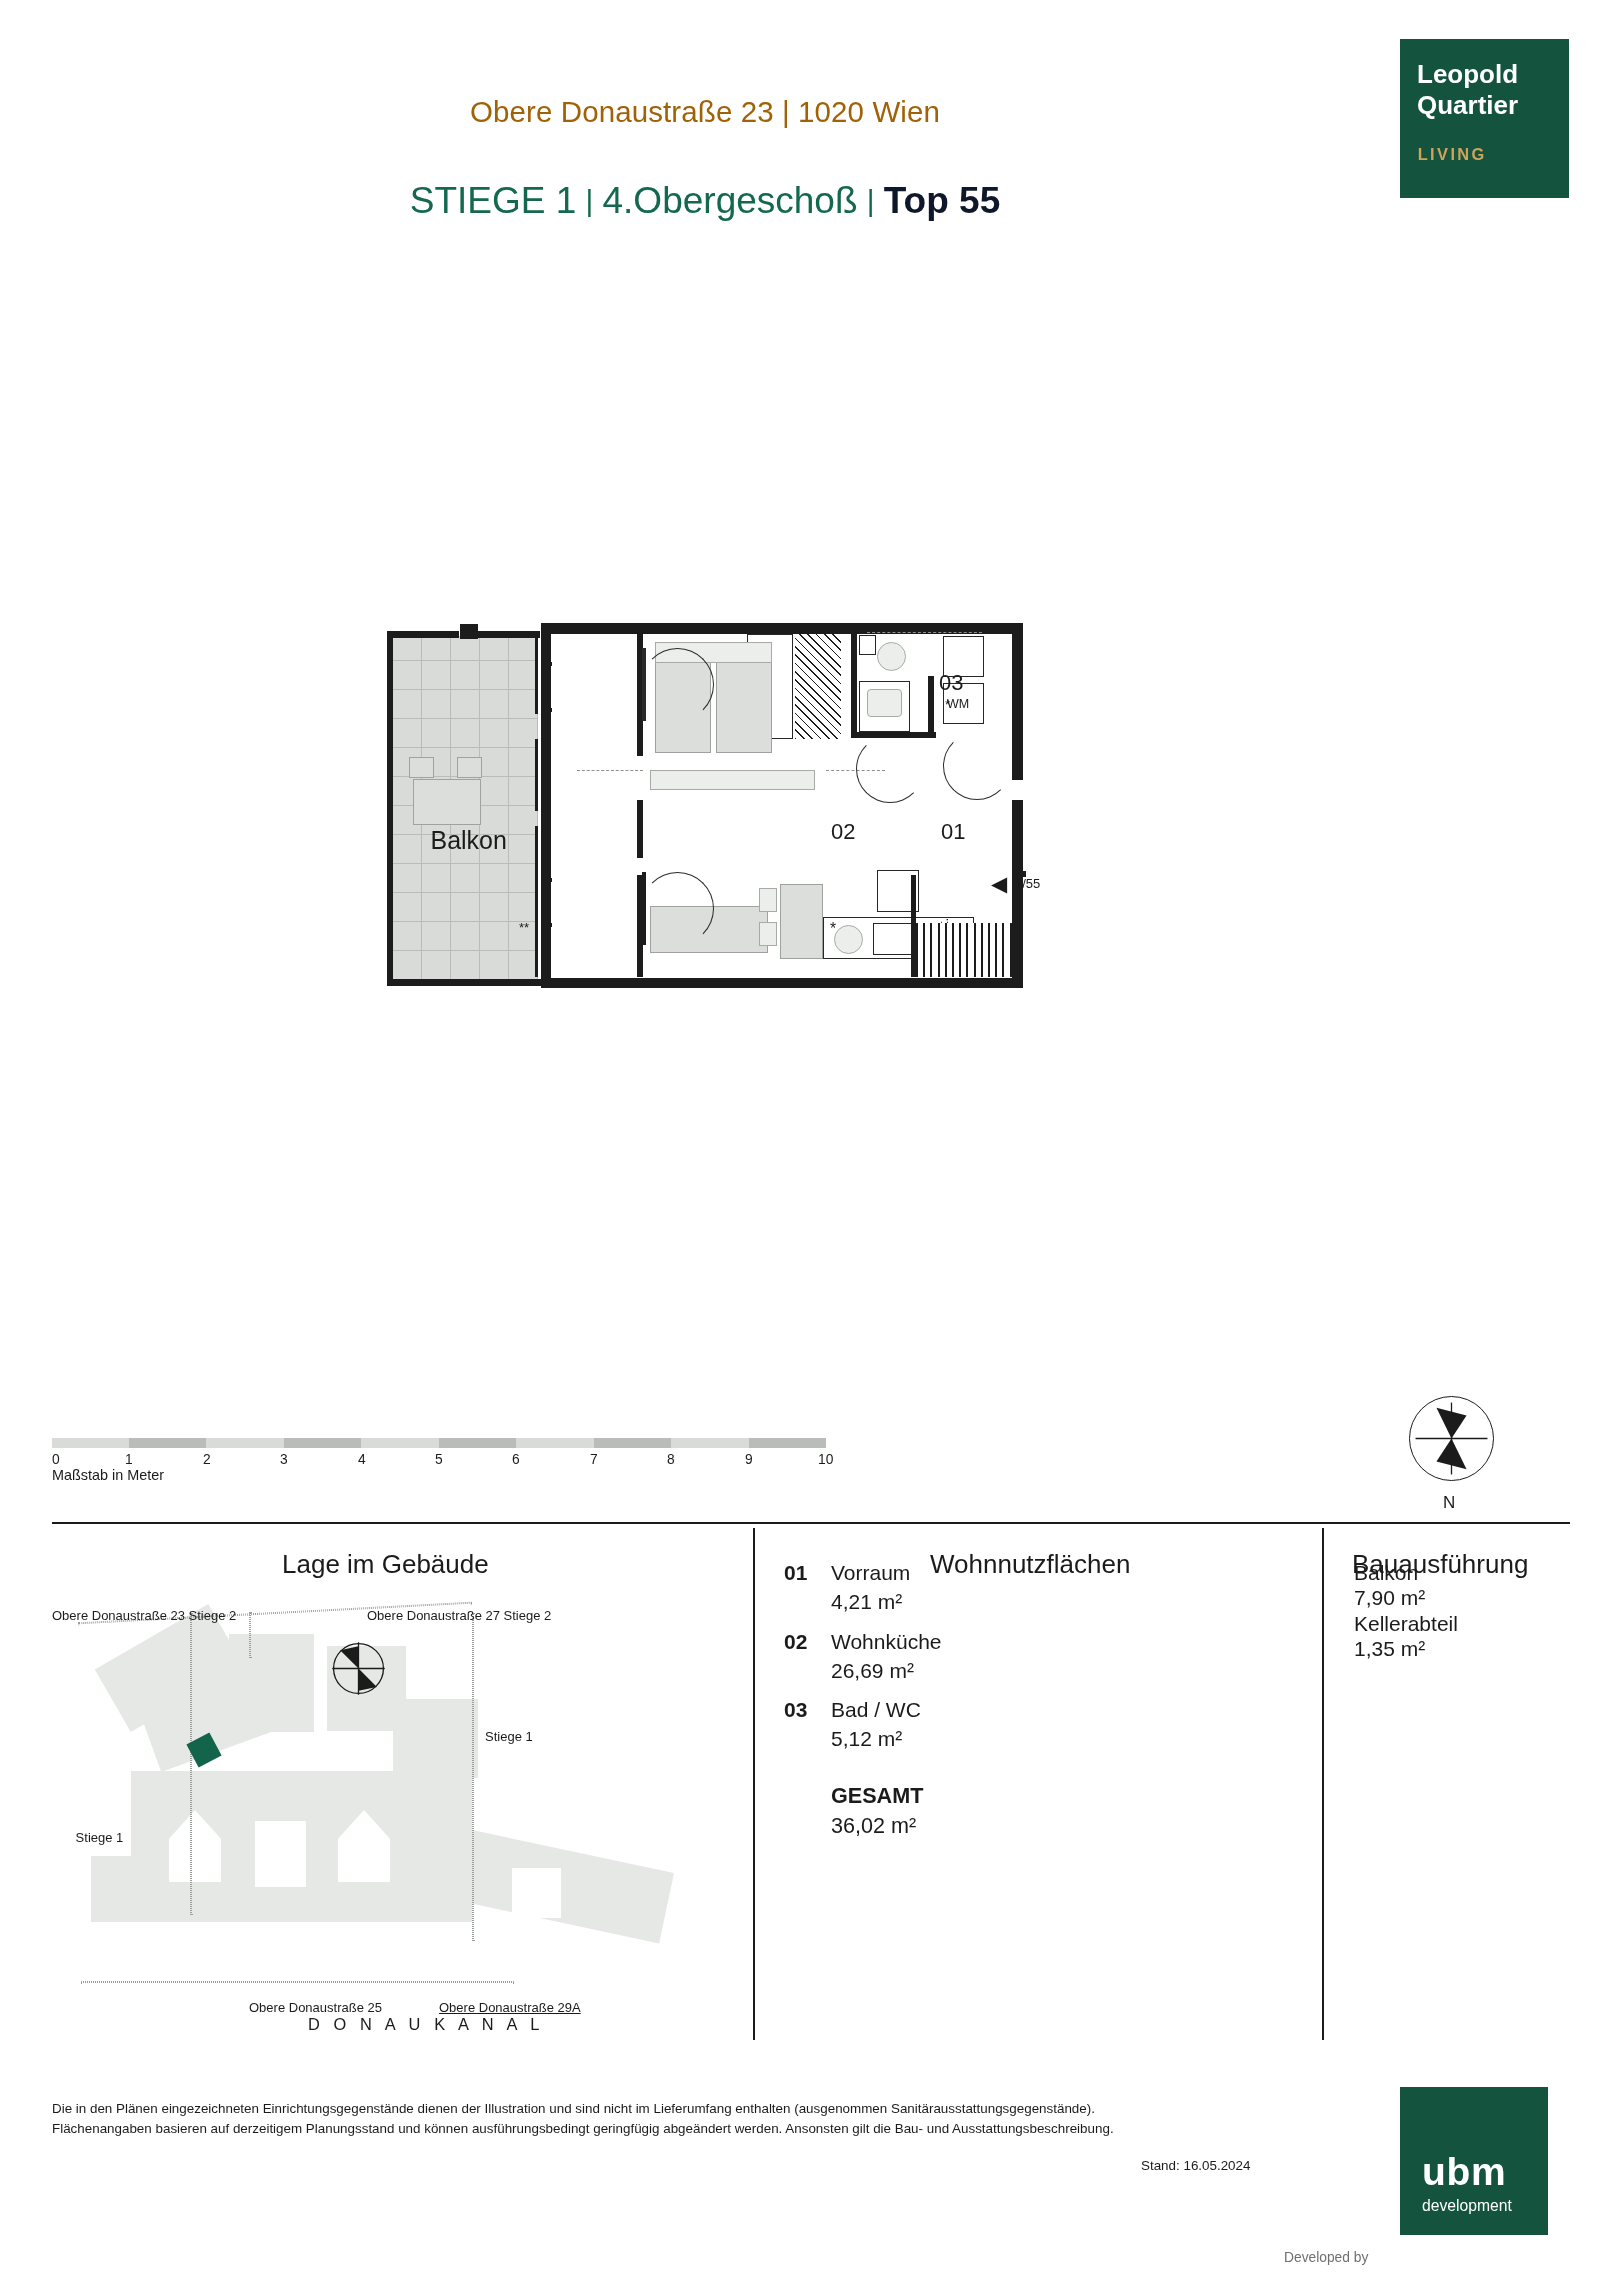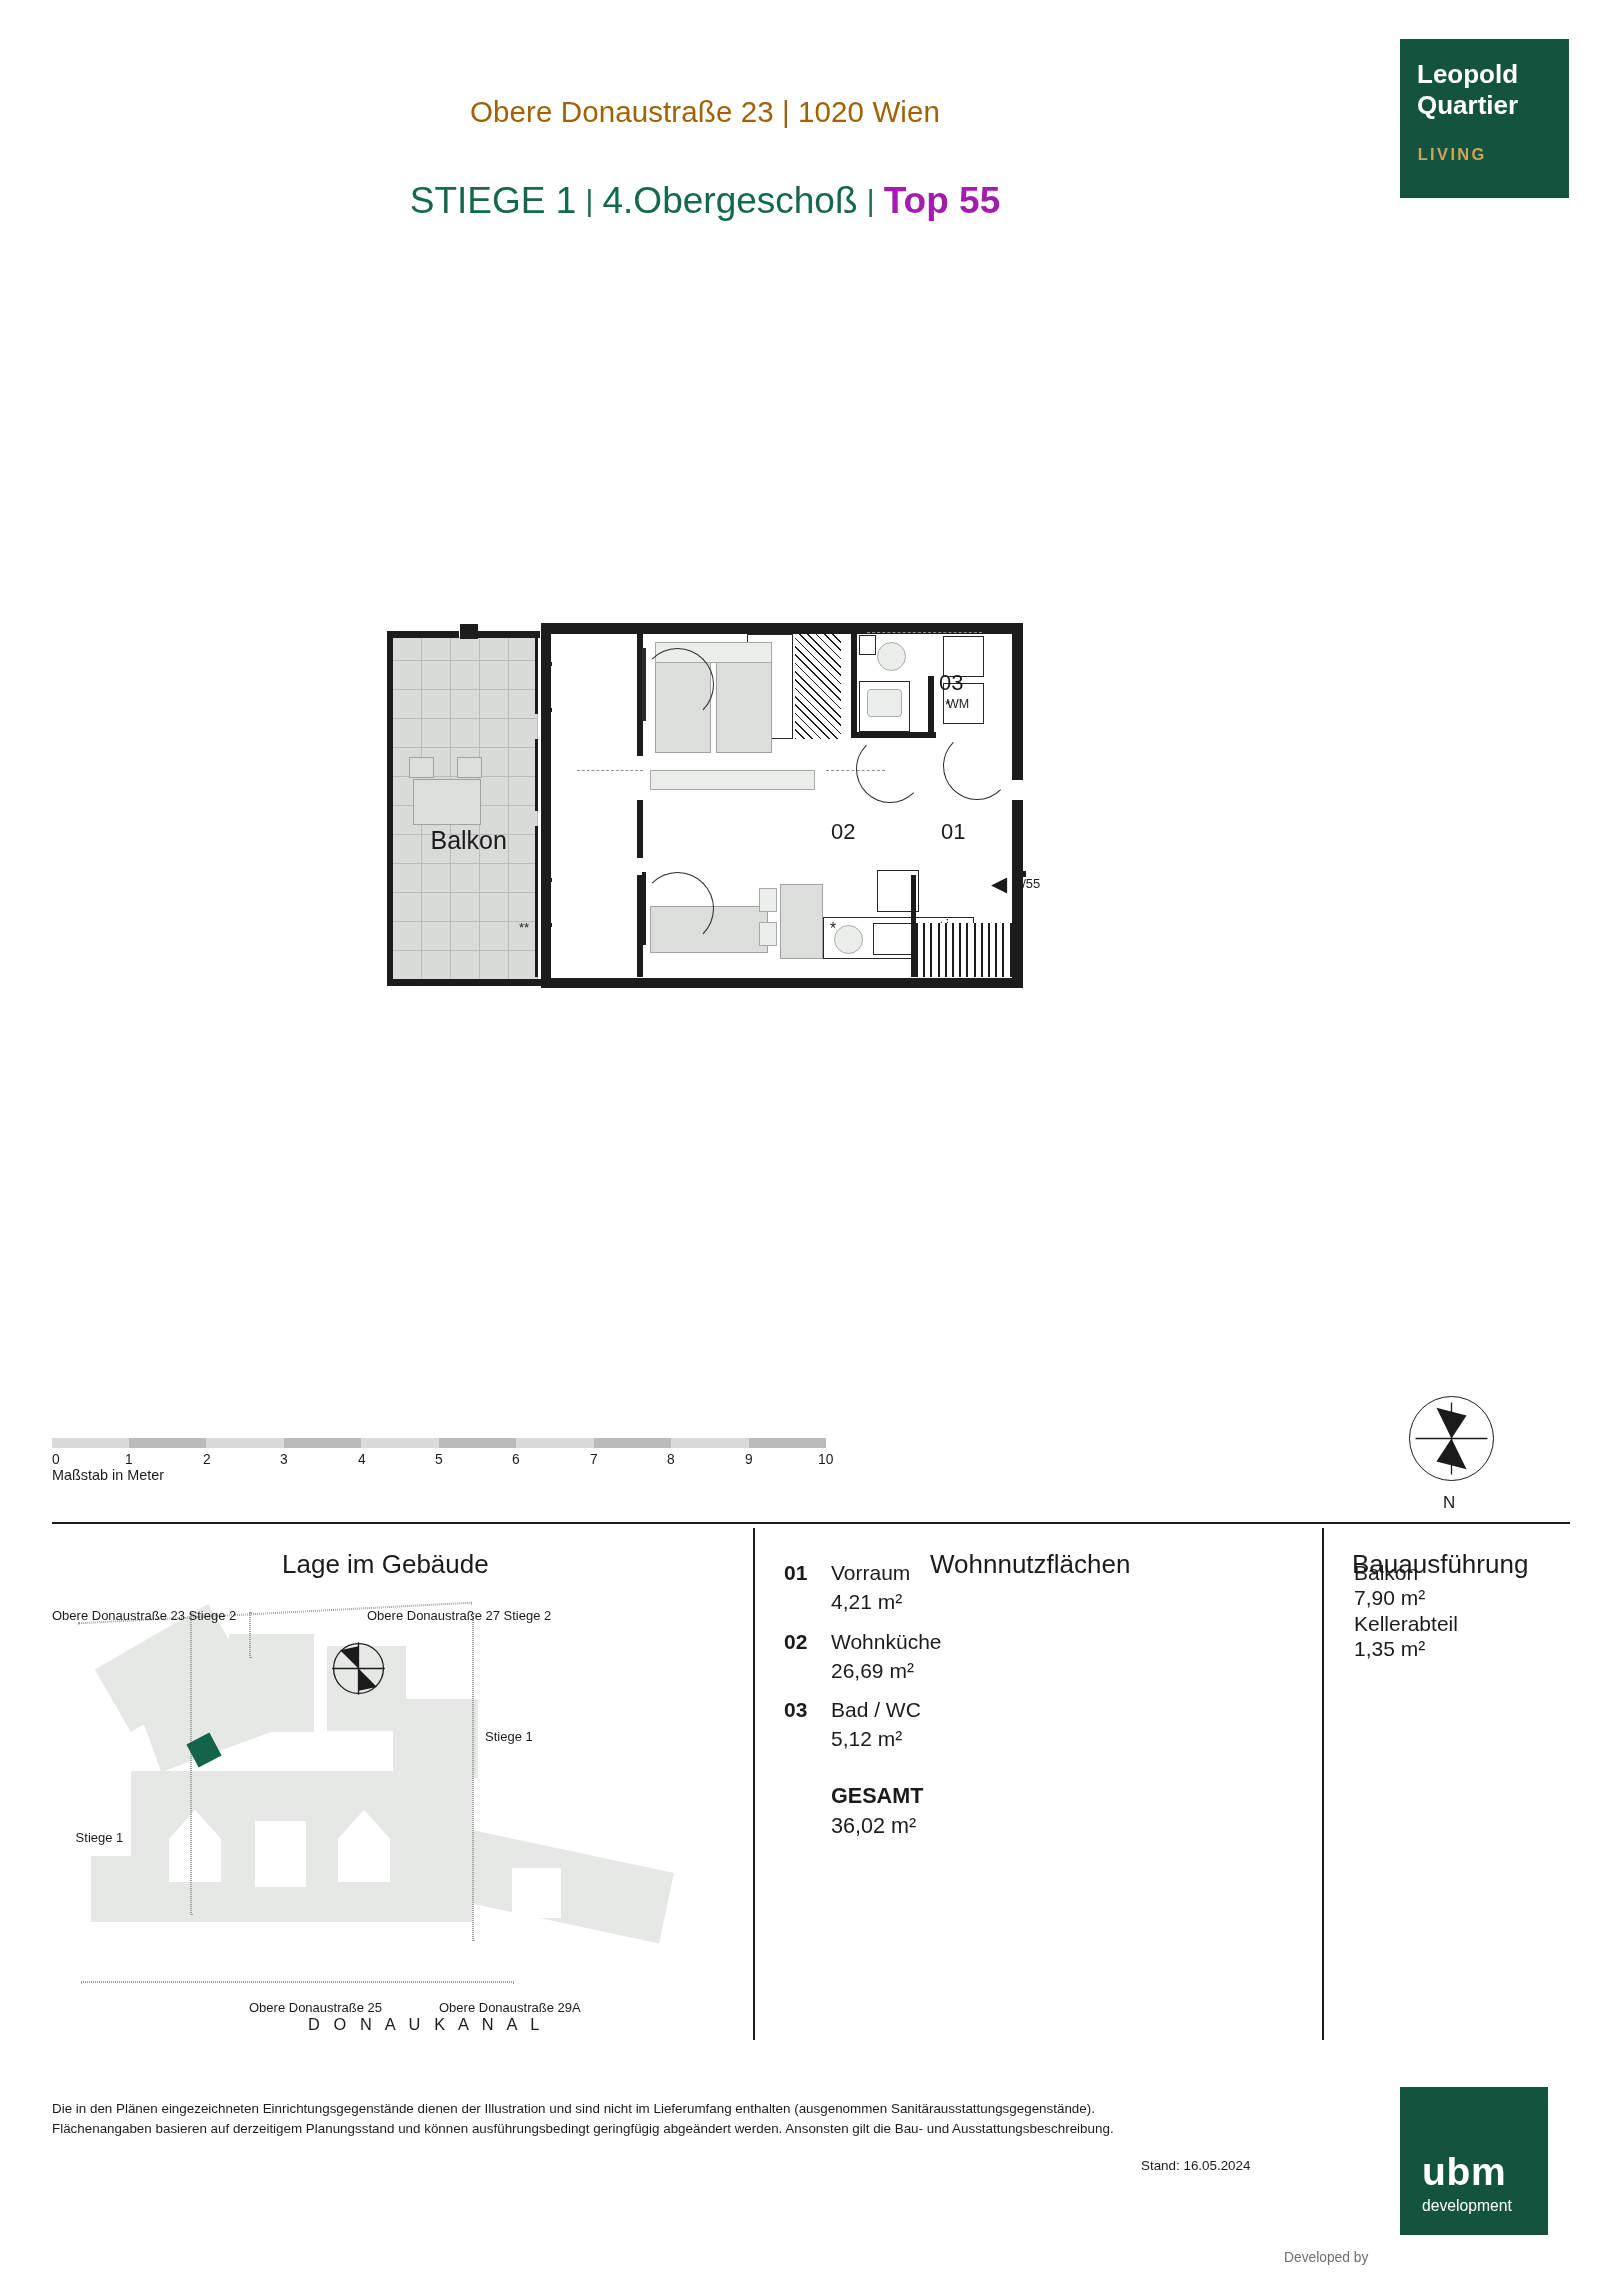--- a/index.html
+++ b/index.html
@@ -20,21 +20,21 @@
   .addr {
     position: absolute; top: 56px; left: 0; width: 1410px;
     text-align: center;
     font-size: 29.5px; color: #a16207; letter-spacing: 0.1px;
   }
   .stiege {
     position: absolute; top: 141px; left: 0; width: 1410px;
     text-align: center; font-size: 37px; color: #13684f;
   }
   .stiege .sep { color: #13684f; font-size: 30px; padding: 0 9.2px; position: relative; top: -2px;}
-  .stiege .top { font-weight: bold; color: #a21caf; }
+  .stiege .top { font-weight: bold; color: #0f172a; }
 
   .logo-lq {
     position: absolute; top: 39px; left: 1400px;
     width: 169px; height: 159px;
     background: #14543f;
     color: #ffffff;
   }
   .logo-lq .l1 { position: absolute; top: 21px; left: 17px; font-size: 26px; font-weight: bold; line-height: 1.12; }
   .logo-lq .l2 { position: absolute; top: 52px; left: 17px; font-size: 26px; font-weight: bold; line-height: 1.12; }
   .logo-lq .l3 { position: absolute; top: 106px; left: 17.7px; font-size: 16.4px; font-weight: bold; color:#cfa45a; letter-spacing: 2.4px; }
@@ -321,21 +321,21 @@
       <line x1="8" y1="48" x2="88" y2="48" stroke="#1b1b1b" stroke-width="2"></line>
       <polygon points="48,48 20,20 48,14" fill="#1b1b1b"></polygon>
       <polygon points="48,48 76,76 48,82" fill="#1b1b1b"></polygon>
     </svg>
 
     <div class="sitemap-lbl" style="left:0px;   top:34px;">Obere Donaustraße 23 Stiege 2</div>
     <div class="sitemap-lbl" style="left:315px; top:34px;">Obere Donaustraße 27 Stiege 2</div>
     <div class="sitemap-lbl" style="left:433px; top:155px;">Stiege 1</div>
     <div class="sitemap-lbl" style="left:23.6px;  top:256px;">Stiege 1</div>
     <div class="sitemap-lbl" style="left:197px; top:426px;">Obere Donaustraße 25</div>
-    <div class="sitemap-lbl" style="left:387px; top:426px;">Obere Donaustraße 29A</div>
+    <div class="sitemap-lbl" style="left:387px; top:426px;text-decoration:underline;">Obere Donaustraße 29A</div>
     <div class="donaukanal">D O N A U K A N A L</div>
   </div>
 
   <div class="sec-title" style="left:930px; top:1549px;">Wohnnutzflächen</div>
 
   <div class="areas">
     <div class="area-row" style="height:66px;">
       <div class="area-num">01</div>
       <div class="area-name">Vorraum</div>
       <div class="area-val">4,21 m²</div>

